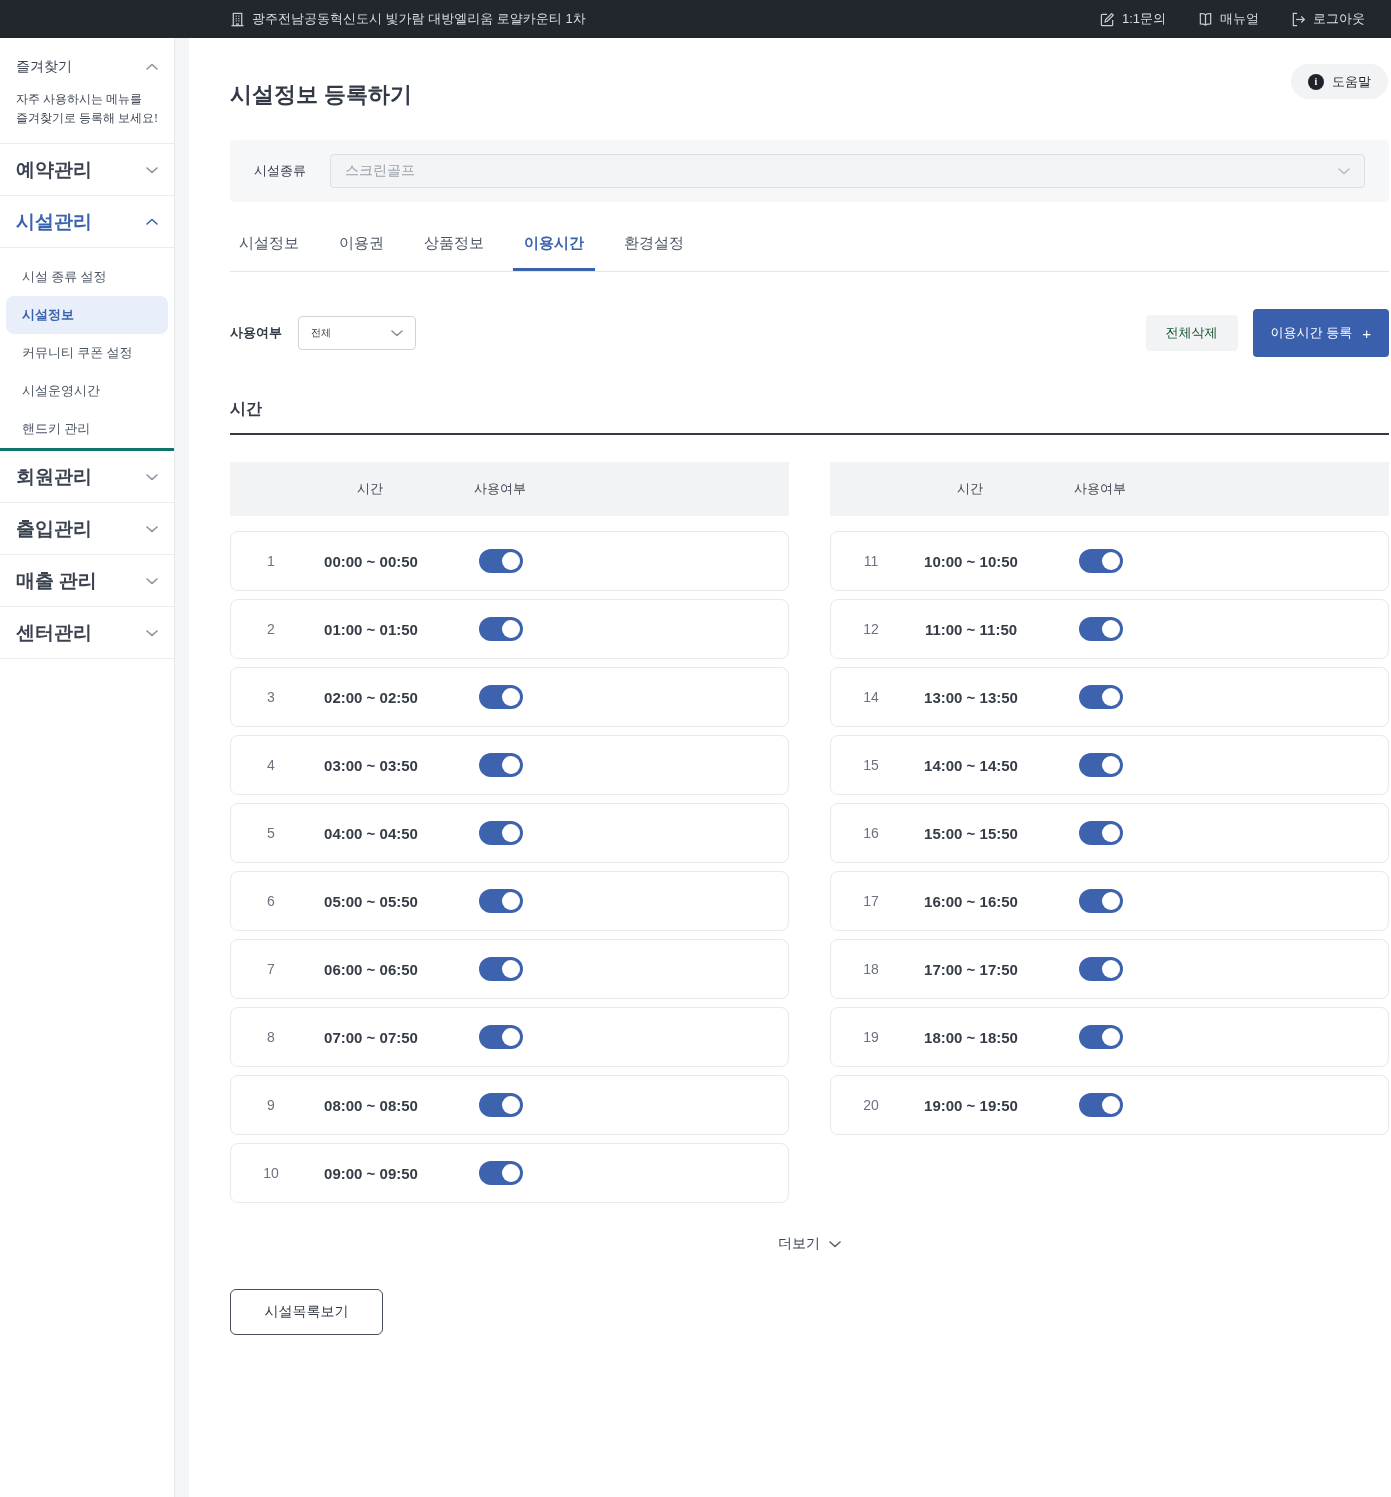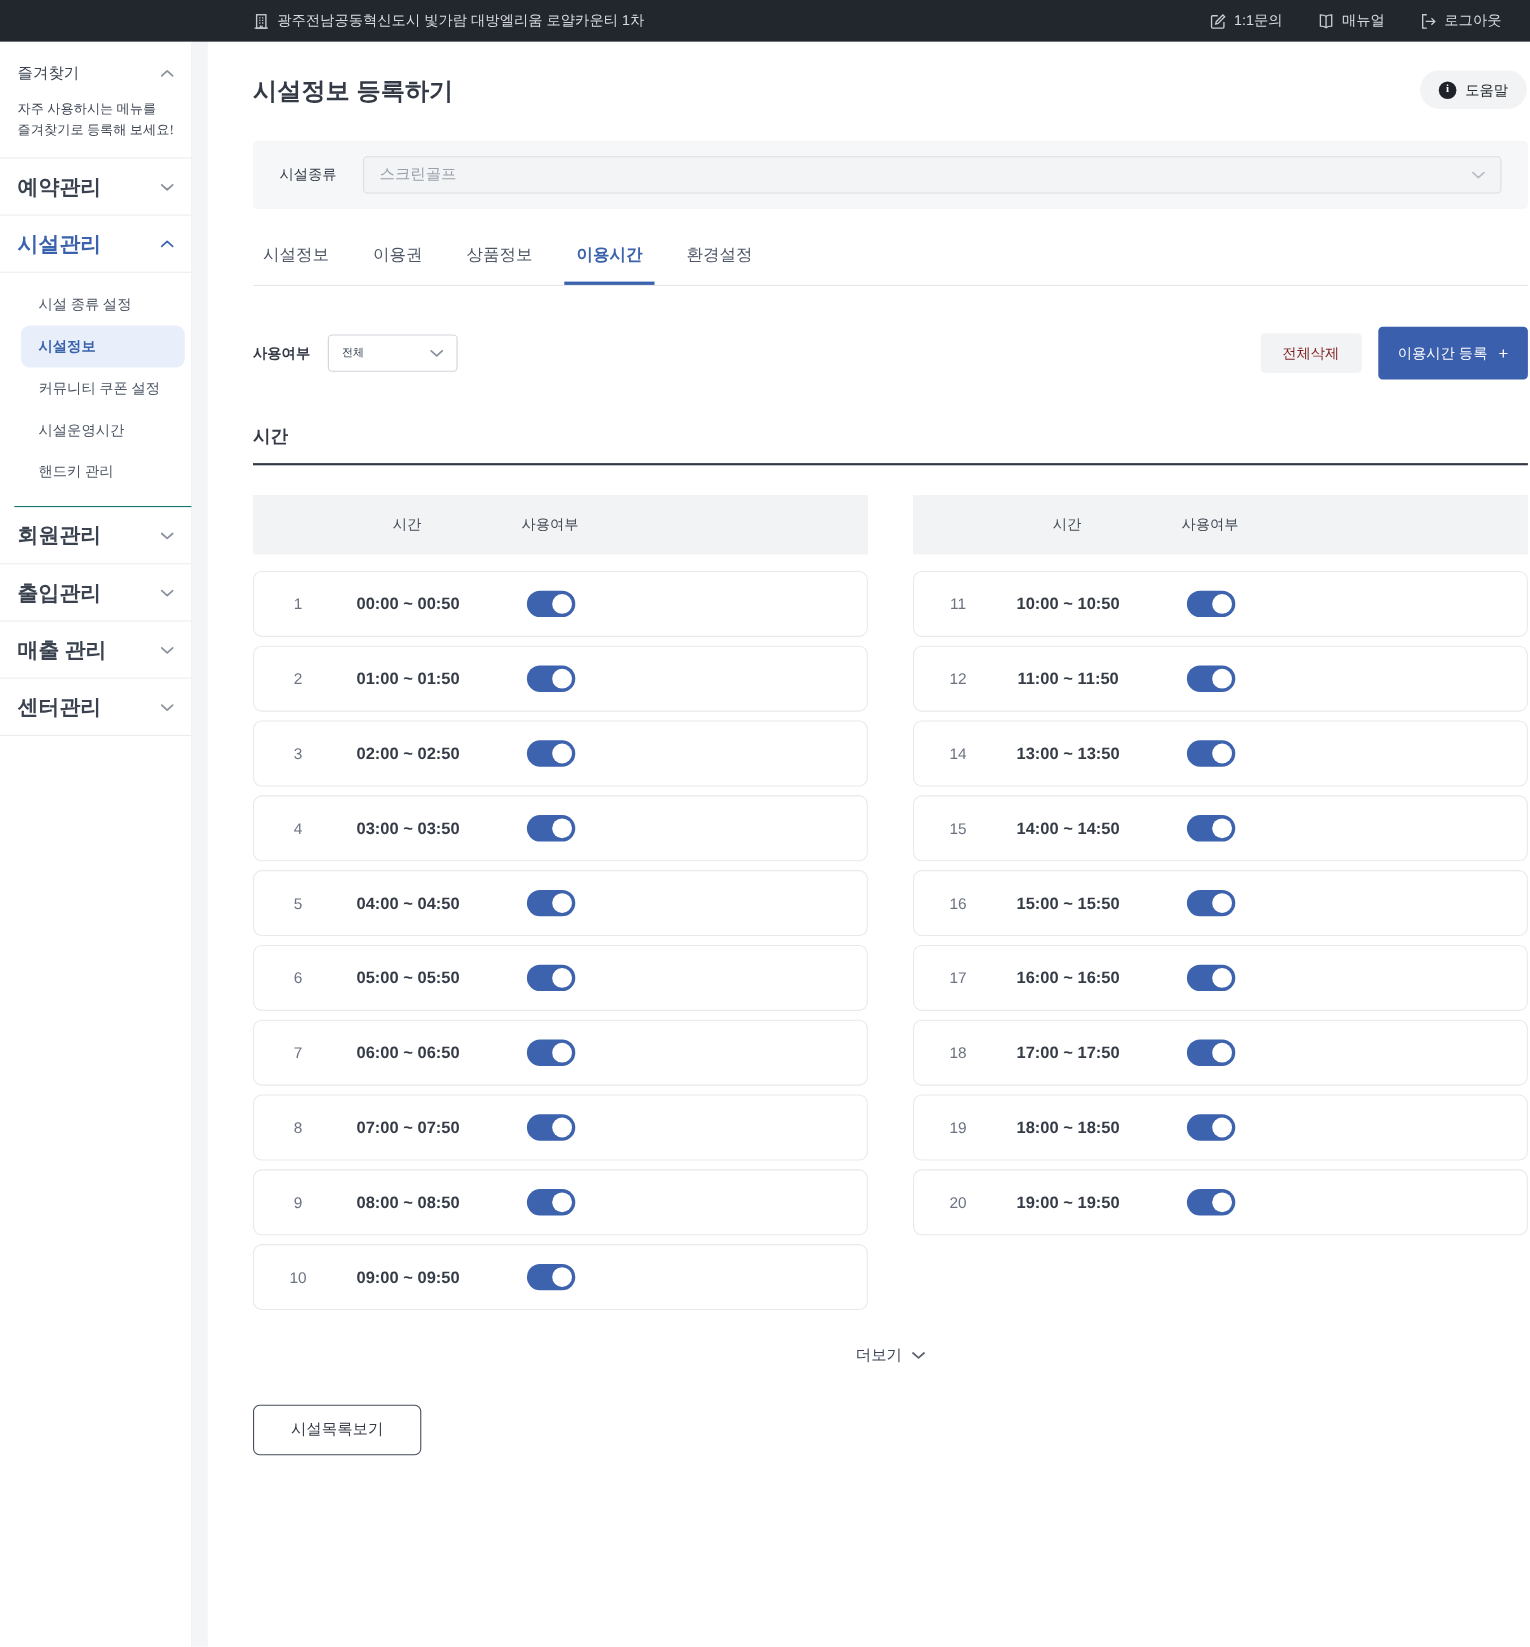--- a/index.html
+++ b/index.html
@@ -21,44 +21,44 @@
   .main { flex:1; background:#fff; position:relative; }
 
   
   .fav-head { display:flex; align-items:center; justify-content:space-between; padding:20px 16px 0 16px; font-size:14px; color:#3a4250; }
   .hint { padding:14px 16px 0 16px; font-size:12px; line-height:1.55; color:#3f4754; }
   .side-divider { border-top:1px solid #ededef; margin-top:16px; }
   .side-section { height:52px; display:flex; align-items:center; justify-content:space-between; padding:0 16px; font-size:19px; font-weight:bold; color:#3a4250; border-bottom:1px solid #ededef; cursor:pointer; }
   .side-section.active { color:#3b62ad; }
   .chev svg { stroke:#8a919c; fill:none; stroke-width:1.6; stroke-linecap:round; stroke-linejoin:round; display:block; }
   .side-section.active .chev svg { stroke:#3b62ad; }
-  .submenu { padding:10px 0 12px 0; border-bottom:1px solid #0f766e;margin-left:13px; }
+  .submenu { padding:10px 0 0 0; border-bottom:3px solid #0f766e; }
   .sub-item { height:38px; display:flex; align-items:center; padding:0 16px; margin:0 6px; font-size:13px; color:#4b5563; border-radius:8px; cursor:pointer; }
   .sub-item.selected { background:#e8effb; color:#3b62ad; font-weight:bold; }
 
   
   .content { margin-left:41px; width:1159px; position:relative; }
-  .page-title { padding-top:30px; font-size:22px; font-weight:bold; color:#333a46; }
+  .page-title { padding-top:42px; font-size:22px; font-weight:bold; color:#333a46; }
   .help-pill { position:absolute; top:26px; right:1px; height:35px; display:flex; align-items:center; gap:8px; background:#f1f3f5; border-radius:18px; padding:0 17px; font-size:13px; color:#24292f; cursor:pointer; }
   .info-dot { width:16px; height:16px; border-radius:50%; background:#1f2329; color:#ffffff; font-size:10px; font-weight:bold; display:flex; align-items:center; justify-content:center; font-family:"Liberation Serif",serif; }
 
   .type-panel { margin-top:30px; height:62px; background:#f6f7f9; border-radius:4px; display:flex; align-items:center; padding:0 24px; gap:24px; }
   .type-label { font-size:13px; color:#333a46; flex-shrink:0; }
   .type-select { flex:1; height:34px; background:#f3f4f6; border:1px solid #dbdee2; border-radius:4px; display:flex; align-items:center; justify-content:space-between; padding:0 14px; font-size:14px; color:#9aa1ab; }
   .type-select .chev svg { stroke:#b9bec6; }
 
   .tabs { margin-top:32px; display:flex; border-bottom:1px solid #e3e6ea; padding-left:9px; }
   .tab { font-size:15px; color:#4b5563; padding:0 0 15px 0; margin-right:40px; cursor:pointer; }
   .tab.active { color:#3b62ad; font-weight:bold; border-bottom:3px solid #3b62ad; padding-left:11px; padding-right:11px; margin-left:-11px; margin-right:29px; }
 
   .filter-row { margin-top:37px; display:flex; align-items:center; }
   .filter-label { font-size:13px; font-weight:bold; color:#333a46; margin-right:16px; }
   .filter-select { width:118px; height:34px; background:#fff; border:1px solid #cfd4da; border-radius:4px; display:flex; align-items:center; justify-content:space-between; padding:0 12px; font-size:10px; color:#374151; cursor:pointer; }
   .filter-spacer { flex:1; }
-  .btn-ghost { height:36px; background:#f1f3f5; border:none; border-radius:4px; padding:0 20px; font-size:13px; color:#7f1d1d; font-family:inherit; cursor:pointer; margin-right:15px; }
+  .btn-ghost { height:36px; background:#f1f3f5; border:none; border-radius:4px; padding:0 20px; font-size:13px; color:#14532d; font-family:inherit; cursor:pointer; margin-right:15px; }
   .btn-primary { height:48px; background:#3a5fac; border:none; border-radius:4px; padding:0 18px; font-size:13px; color:#ffffff; font-family:inherit; cursor:pointer; display:flex; align-items:center; gap:10px; }
   .btn-primary .plus { font-size:15px; }
 
   .section-head { margin-top:42px; font-size:16px; font-weight:bold; color:#333a46; padding-bottom:13px; border-bottom:2px solid #333a46; }
 
   .tables { display:flex; gap:41px; margin-top:27px; }
   .ttable { flex:1; }
   .thead { height:54px; background:#f1f3f4; display:grid; grid-template-columns:80px 120px 140px 1fr; align-items:center; font-size:13px; color:#414955; }
   .thead .cell, .time-row .cell { display:flex; align-items:center; justify-content:center; }
   .time-row { height:60px; border:1px solid #e7e9ec; border-radius:8px; background:#fff; display:grid; grid-template-columns:80px 120px 140px 1fr; align-items:center; margin-top:8px; }

